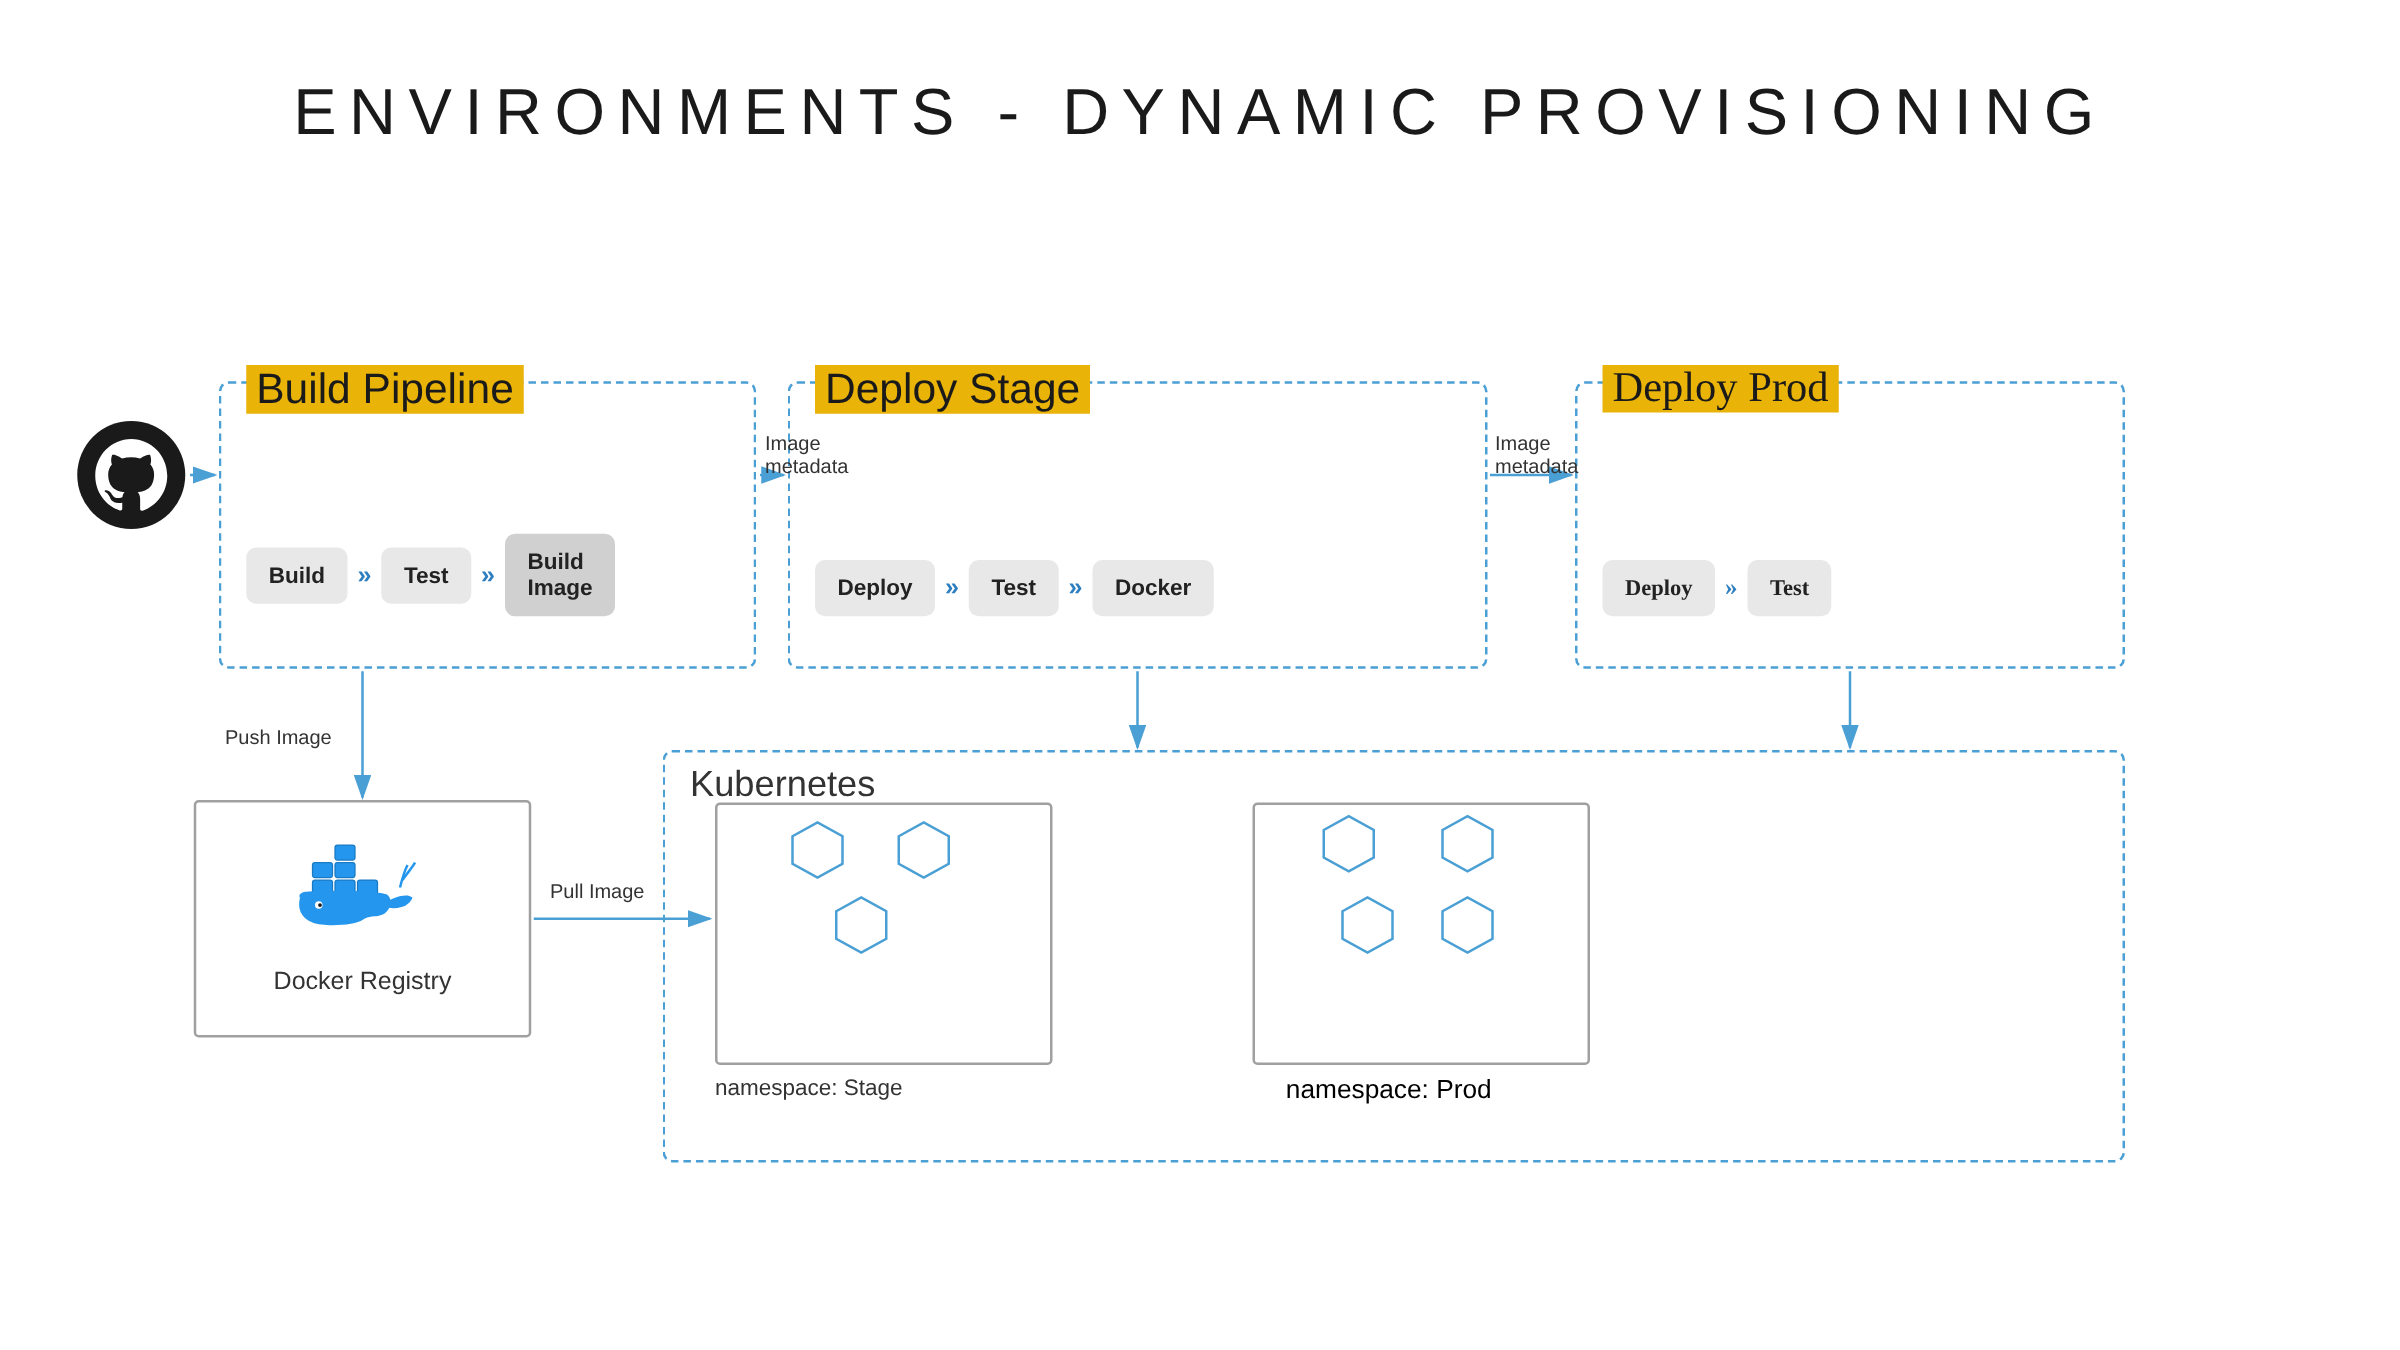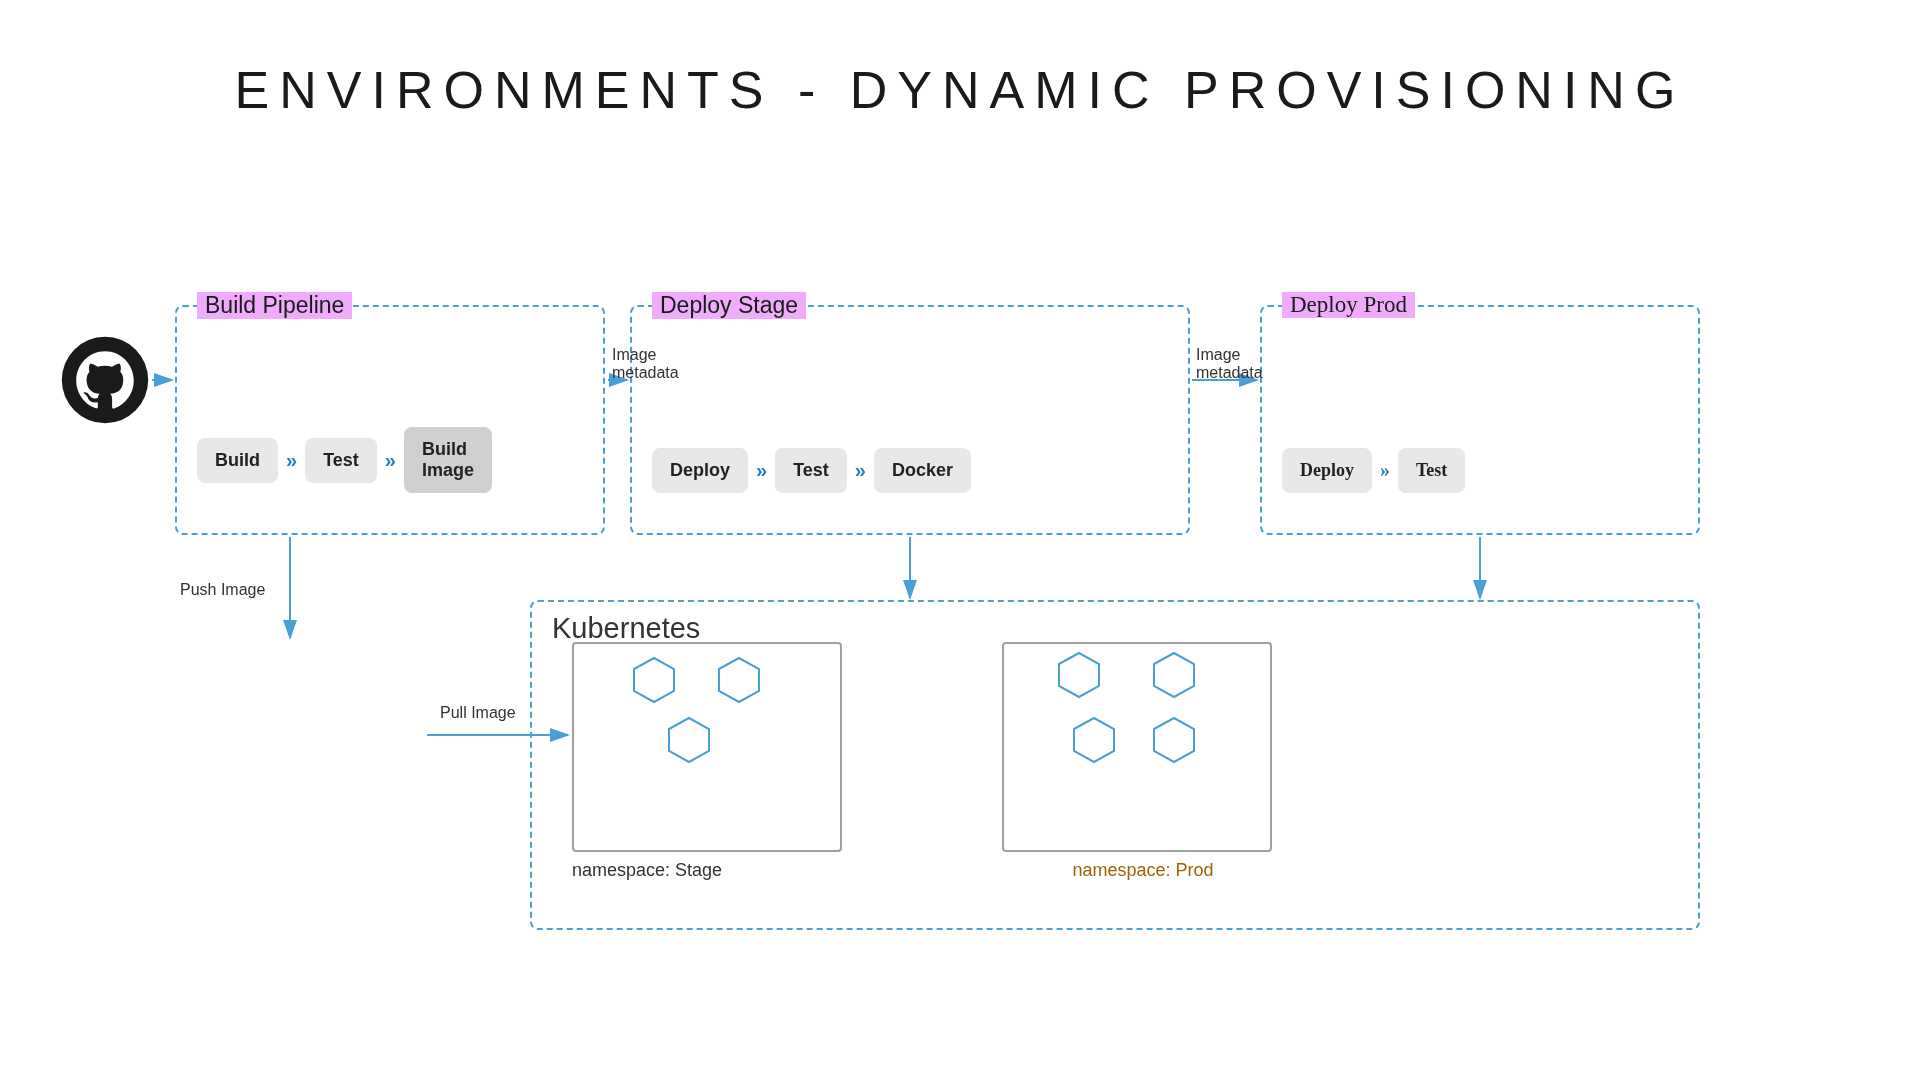--- a/index.html
+++ b/index.html
@@ -46,23 +46,23 @@
       height: 230px;
       border: 2px dashed #4a9fd4;
       border-radius: 8px;
       background: transparent;
     }
 
     .box-label {
       position: absolute;
       top: -15px;
       left: 20px;
-      background: #f0abfc;
+      background: #eab308;
       padding: 0 8px;
-      font-size: 23px;
+      font-size: 34px;
       font-weight: 400;
       color: #1a1a1a;
     }
 
     
     .pipeline-steps {
       display: flex;
       align-items: center;
       gap: 8px;
       position: absolute;
@@ -203,20 +203,43 @@
 
   <div class="deploy-prod-box">
     <span class="box-label">Deploy Prod</span>
     <div class="pipeline-steps">
       <div class="step-box">Deploy</div>
       <span class="chevron">»</span>
       <div class="step-box">Test</div>
     </div>
   </div>
 
+  <div class="docker-box">
+
+    <svg width="120" height="90" viewBox="0 0 120 90">
+
+      <rect x="20" y="30" width="16" height="12" rx="2" fill="#2496ed" stroke="#1a7bc4" stroke-width="1"></rect>
+      <rect x="38" y="30" width="16" height="12" rx="2" fill="#2496ed" stroke="#1a7bc4" stroke-width="1"></rect>
+      <rect x="56" y="30" width="16" height="12" rx="2" fill="#2496ed" stroke="#1a7bc4" stroke-width="1"></rect>
+      <rect x="20" y="16" width="16" height="12" rx="2" fill="#2496ed" stroke="#1a7bc4" stroke-width="1"></rect>
+      <rect x="38" y="16" width="16" height="12" rx="2" fill="#2496ed" stroke="#1a7bc4" stroke-width="1"></rect>
+      <rect x="38" y="2" width="16" height="12" rx="2" fill="#2496ed" stroke="#1a7bc4" stroke-width="1"></rect>
+
+      <path d="M10 44 C10 44 8 42 12 40 C16 38 75 38 80 42 C85 46 82 56 75 58 C70 60 65 58 60 62 C55 66 30 68 20 64 C10 60 8 52 10 44 Z" fill="#2496ed"></path>
+
+      <path d="M78 48 C85 44 95 40 100 44 C98 50 90 54 80 52" fill="#2496ed"></path>
+
+      <circle cx="25" cy="50" r="3" fill="white"></circle>
+      <circle cx="26" cy="50" r="1.5" fill="#1a1a1a"></circle>
+
+      <path d="M90 36 C92 28 94 22 96 18" stroke="#2496ed" stroke-width="2" fill="none"></path>
+      <path d="M92 30 C96 24 100 20 102 16" stroke="#2496ed" stroke-width="2" fill="none"></path>
+    </svg>
+    <div class="docker-label">Docker Registry</div>
+  </div>
 
   <div class="kubernetes-box">
     <div class="kubernetes-label">Kubernetes</div>
 
     <div style="position:absolute; left:40px; top:40px; width:270px; height:210px; border:2px solid #a0a0a0; border-radius:4px; background:white;">
       
       <svg width="270" height="170" viewBox="0 0 270 170">
 
         <polygon points="60,25 80,14 100,25 100,47 80,58 60,47" fill="none" stroke="#4a9fd4" stroke-width="2"></polygon>
 
@@ -232,21 +255,21 @@
 
         <polygon points="55,20 75,9 95,20 95,42 75,53 55,42" fill="none" stroke="#4a9fd4" stroke-width="2"></polygon>
 
         <polygon points="150,20 170,9 190,20 190,42 170,53 150,42" fill="none" stroke="#4a9fd4" stroke-width="2"></polygon>
 
         <polygon points="70,85 90,74 110,85 110,107 90,118 70,107" fill="none" stroke="#4a9fd4" stroke-width="2"></polygon>
 
         <polygon points="150,85 170,74 190,85 190,107 170,118 150,107" fill="none" stroke="#4a9fd4" stroke-width="2"></polygon>
       </svg>
     </div>
-    <div style="position:absolute; left:476px; top:258px; font-size:18px; color:#a16207; text-align:center; width:270px;">namespace: Prod</div>
+    <div style="position:absolute; left:444px; top:258px; font-size:21px; color:#000000; text-align:center; width:270px;">namespace: Prod</div>
   </div>
 
   <svg class="arrows-svg" xmlns="http://www.w3.org/2000/svg">
     <defs>
       <marker id="arrowhead" markerWidth="10" markerHeight="7" refX="9" refY="3.5" orient="auto">
         <polygon points="0 0, 10 3.5, 0 7" fill="#4a9fd4"></polygon>
       </marker>
       <marker id="arrowhead-dark" markerWidth="10" markerHeight="7" refX="9" refY="3.5" orient="auto">
         <polygon points="0 0, 10 3.5, 0 7" fill="#4a9fd4"></polygon>
       </marker>

